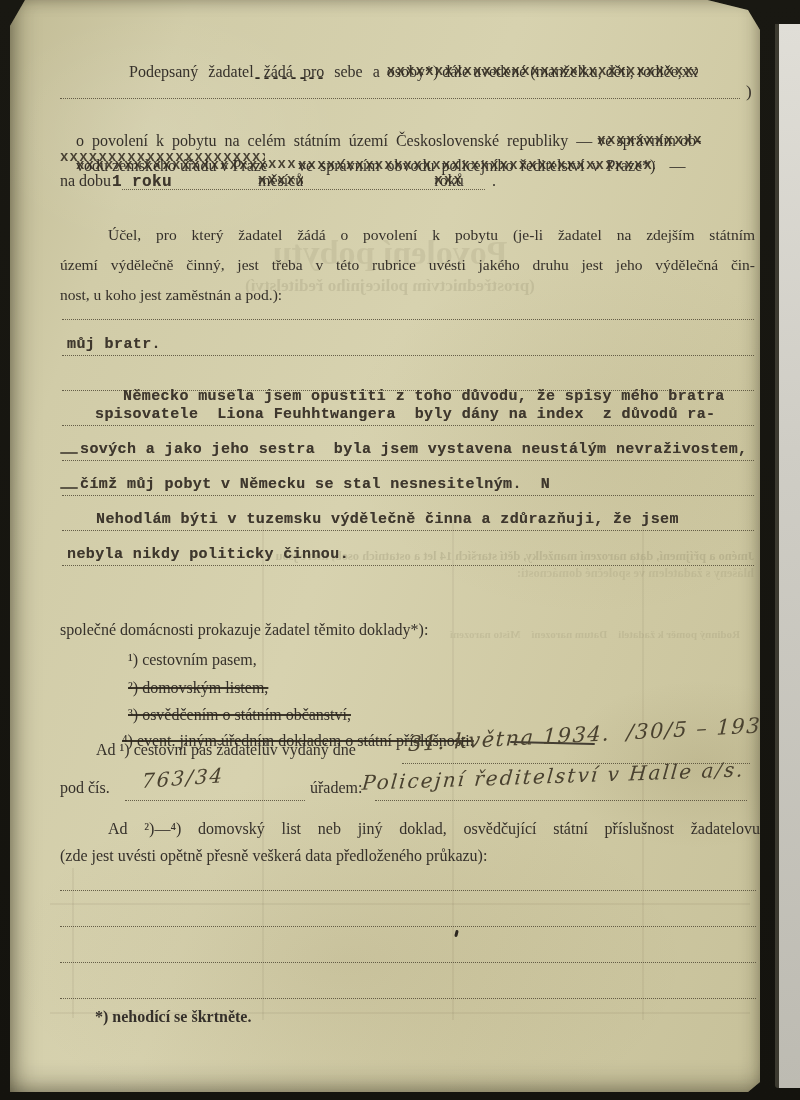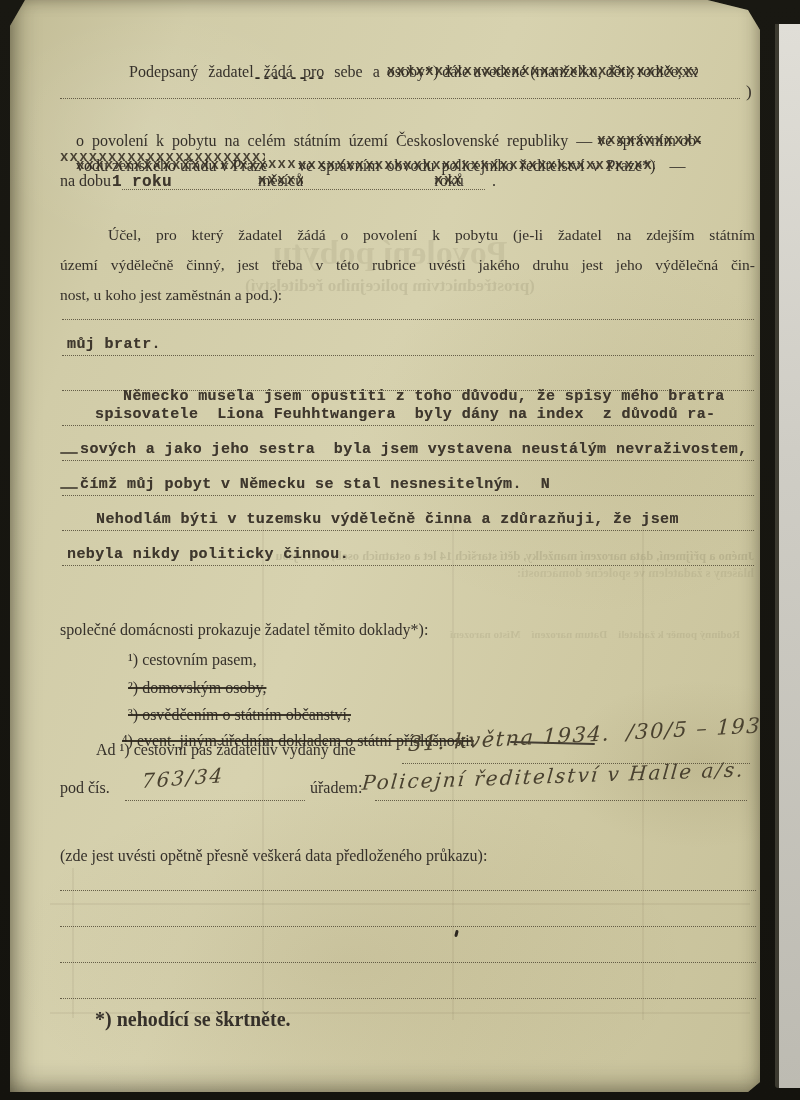--- a/index.html
+++ b/index.html
@@ -126,39 +126,40 @@
   <div class="abs rule-thin" style="left:52px;top:495px;width:692px;"></div>
   <div class="abs speck" style="left:50px;top:487px;width:18px;height:1.5px;opacity:.7;"></div>
   <div class="abs typed" style="left:86px;top:511px;">Nehodlám býti v tuzemsku výdělečně činna a zdůrazňuji, že jsem</div>
   <div class="abs rule-thin" style="left:52px;top:530px;width:692px;"></div>
   <div class="abs typed" style="left:57px;top:546px;">nebyla nikdy politicky činnou.</div>
   <div class="abs rule-thin" style="left:52px;top:565px;width:692px;"></div>
 
   <div class="abs print" style="left:50px;top:621px;width:697px;">společné domácnosti prokazuje žadatel těmito doklady*):</div>
 
   <div class="abs print" style="left:118px;top:651px;">¹) cestovním pasem,</div>
-  <div class="abs print strike-ink" style="left:118px;top:679px;">²) domovským osoby,</div>
+  <div class="abs print strike-ink" style="left:118px;top:679px;">²) domovským listem,</div>
   <div class="abs print strike-ink" style="left:118px;top:706px;">³) osvědčením o státním občanství,</div>
   <div class="abs print strike-ink" style="left:112px;top:732px;">⁴) event. jiným úředním dokladem o státní příslušnosti.</div>
   <div class="abs speck" style="left:500px;top:742px;width:85px;height:2px;transform:rotate(1.5deg);opacity:.85;"></div>
 
   <div class="abs print" style="left:86px;top:741px;">Ad ¹) cestovní pas žadatelův vydaný dne</div>
   <div class="abs rule-thin" style="left:392px;top:763px;width:348px;"></div>
   <div class="abs hw" style="left:398px;top:722px;font-size:21px;letter-spacing:1.5px;transform:rotate(-3deg) skewX(-6deg);">31. května 1934.  /30/5 – 1939)</div>
 
   <div class="abs print" style="left:50px;top:779px;">pod čís.</div>
   <div class="abs rule-thin" style="left:115px;top:800px;width:180px;"></div>
   <div class="abs hw" style="left:132px;top:766px;font-size:20px;letter-spacing:2px;transform:rotate(-4deg) skewX(-8deg);">763/34</div>
   <div class="abs print" style="left:300px;top:779px;">úřadem:</div>
   <div class="abs rule-thin" style="left:365px;top:800px;width:372px;"></div>
   <div class="abs hw" style="left:352px;top:764px;font-size:20px;letter-spacing:2px;transform:rotate(-2deg) skewX(-7deg);">Policejní ředitelství v Halle a/s.</div>
 
+  <div class="abs print jl" style="left:50px;top:820px;width:700px;text-indent:48px;">Ad ²)—⁴) domovský list neb jiný doklad, osvědčující státní příslušnost žadatelovu</div>
   <div class="abs print" style="left:50px;top:847px;width:700px;">(zde jest uvésti opětně přesně veškerá data předloženého průkazu):</div>
 
   <div class="abs rule-thin" style="left:50px;top:890px;width:696px;"></div>
   <div class="abs rule-thin" style="left:50px;top:926px;width:696px;"></div>
   <div class="abs rule-thin" style="left:50px;top:962px;width:696px;"></div>
   <div class="abs rule-thin" style="left:50px;top:998px;width:696px;"></div>
   <div class="abs speck" style="left:445px;top:930px;width:3px;height:7px;transform:rotate(14deg);"></div>
 
-  <div class="abs print" style="left:85px;top:1008px;font-size:20px;font-weight:700;">*) nehodící se škrtněte.</div>
+  <div class="abs print" style="left:85px;top:1008px;font-size:16px;font-weight:700;">*) nehodící se škrtněte.</div>
 
 </div>
 
 </body></html>

